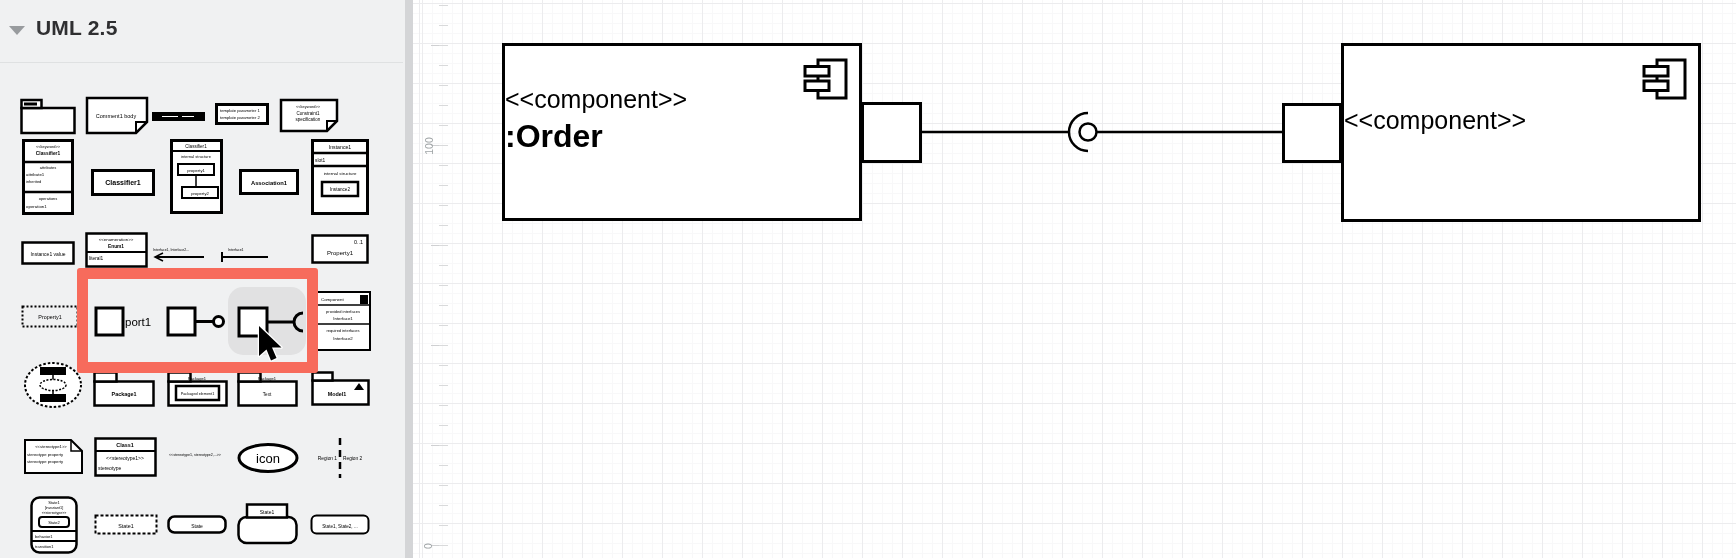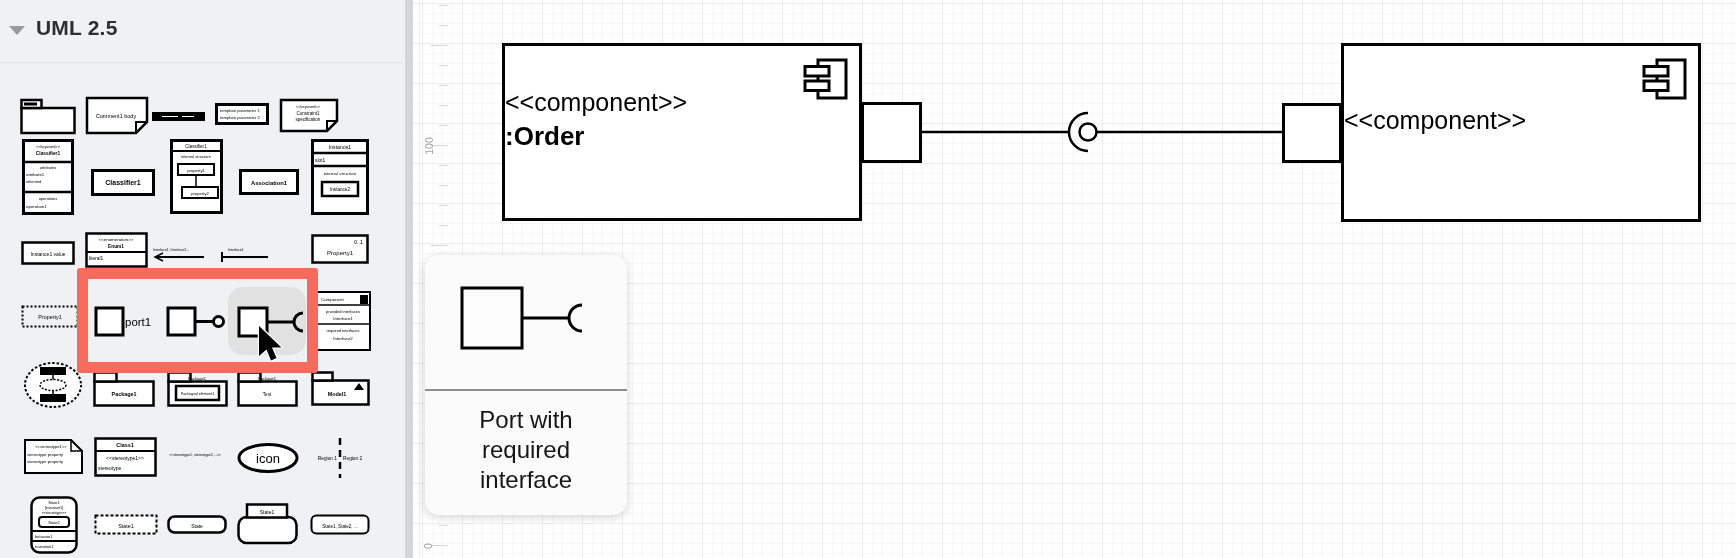--- a/index.html
+++ b/index.html
@@ -17,21 +17,21 @@
       repeating-linear-gradient(to right,#ececee 0 1px,transparent 1px 40px),
       repeating-linear-gradient(to bottom,#ececee 0 1px,transparent 1px 40px),
       repeating-linear-gradient(to right,#f8f8f9 0 1px,transparent 1px 10px),
       repeating-linear-gradient(to bottom,#f8f8f9 0 1px,transparent 1px 10px);
     background-position:9px 3px;}
   .ruler-short{position:absolute;left:439px;top:0;width:9px;height:558px;background:repeating-linear-gradient(to bottom,#d9dadb 0 1px,transparent 1px 20px);background-position:0 5px;}
   .ruler-long{position:absolute;left:431px;top:0;width:17px;height:558px;background:repeating-linear-gradient(to bottom,#cfd0d2 0 1px,transparent 1px 100px);background-position:0 45px;}
   .ruler-num{position:absolute;font-size:10.5px;color:#9fa4a6;transform:rotate(-90deg);transform-origin:center;}
   .comp{position:absolute;background:#fff;border:3px solid #000;box-sizing:border-box;display:flex;flex-direction:column;align-items:flex-start;justify-content:center;padding-bottom:25px;}
   .comp .st{font-size:25px;color:#000;}
-  .comp .nm{font-size:26px;font-weight:bold;color:#000;margin-top:4px;}
+  .comp .nm{font-size:32px;font-weight:bold;color:#000;margin-top:4px;}
   .port{position:absolute;background:#fff;border:3px solid #000;box-sizing:border-box;}
   .tooltip{position:absolute;left:425px;top:255px;width:202px;height:260px;background:#fbfbfc;border-radius:14px;box-shadow:0 2px 10px rgba(0,0,0,.18);z-index:30;}
   .tooltip .tdiv{position:absolute;left:0;top:134px;width:100%;height:2px;background:#8f8f90;}
   .tooltip .ttext{position:absolute;left:21px;top:150px;width:160px;text-align:center;font-size:24px;line-height:30px;color:#161616;}
   .hl{position:absolute;left:77px;top:268px;width:241px;height:105px;border:11px solid #f76b5c;border-radius:3px;box-sizing:border-box;z-index:20;pointer-events:none;}
   .hover-bg{position:absolute;left:228px;top:287px;width:78px;height:68px;background:#e1e1e2;border-radius:15px;}
 </style>
 </head>
 <body>
 
@@ -294,27 +294,18 @@
     <svg class="thumb" style="left:310px;top:514px;" width="60" height="21">
       <rect x="1.5" y="1.5" width="57" height="18" rx="5" fill="#fff" stroke="#000" stroke-width="2"></rect>
       <text x="30" y="13.5" font-size="4.6" text-anchor="middle">State1, State2, ...</text>
     </svg>
   </div>
 
   <div class="scrollbar"></div>
 
   <div class="hl"></div>
 
-  <div class="tooltip">
-    <svg class="thumb" style="left:34px;top:30px;" width="160" height="70">
-      <rect x="3" y="3" width="60" height="60" fill="#fcfcfc" stroke="#000" stroke-width="3"></rect>
-      <line x1="63" y1="33" x2="110" y2="33" stroke="#000" stroke-width="3"></line>
-      <path d="M 123 20 A 13 13 0 0 0 123 46" fill="none" stroke="#000" stroke-width="3"></path>
-    </svg>
-    <div class="tdiv"></div>
-    <div class="ttext">Port with required interface</div>
-  </div>
 
   <svg class="thumb" style="left:256px;top:324px;z-index:40;" width="30" height="42">
     <path d="M3 2 L3 32 L10.5 25.5 L15 36.5 L20.5 34 L16 23.5 L25.5 23.5 Z" fill="#000" stroke="#fff" stroke-width="2.5" stroke-linejoin="round" paint-order="stroke"></path>
   </svg>
 
 </div>
 
 </body></html>

